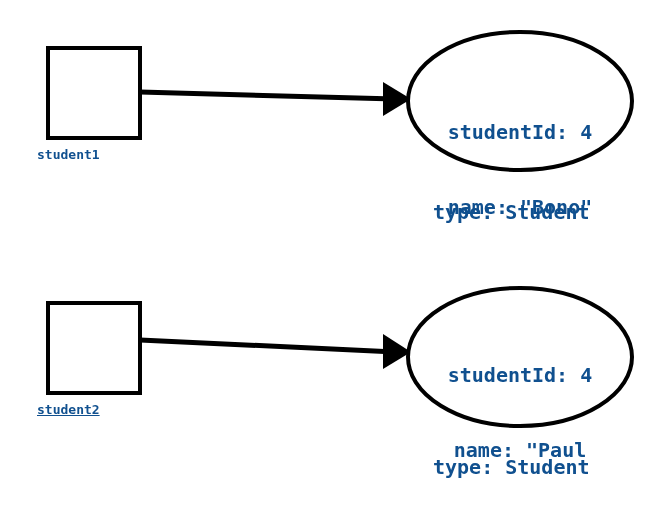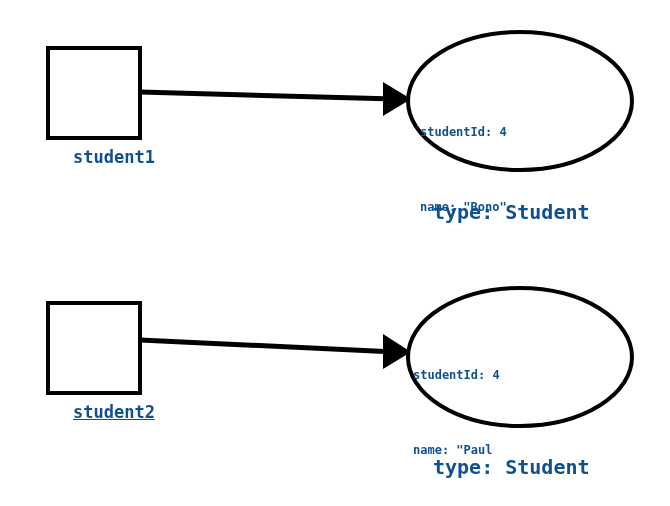--- a/index.html
+++ b/index.html
@@ -20,42 +20,41 @@
   svg.layer {
     position: absolute;
     left: 0;
     top: 0;
     width: 670px;
     height: 506px;
   }
   .var-label {
     position: absolute;
     font-family: "DejaVu Sans Mono", monospace;
-    font-size: 17px;
+    font-size: 13px;
     font-weight: bold;
     color: #10508f;
     white-space: pre;
     letter-spacing: 0px;
-    margin-left: 36px;
   }
   .type-label {
     position: absolute;
     font-family: "DejaVu Sans Mono", monospace;
     font-size: 20px;
     font-weight: bold;
     color: #10508f;
     white-space: pre;
   }
   .obj-text {
     position: absolute;
     font-family: "DejaVu Sans Mono", monospace;
-    font-size: 12px;
+    font-size: 20px;
     font-weight: bold;
     color: #10508f;
-    text-align: left;
+    text-align: center;
     line-height: 25px;
     white-space: pre;
   }
 </style>
 </head>
 <body>
 
 <div id="canvas">
 
   <svg class="layer" viewBox="0 0 670 506">

